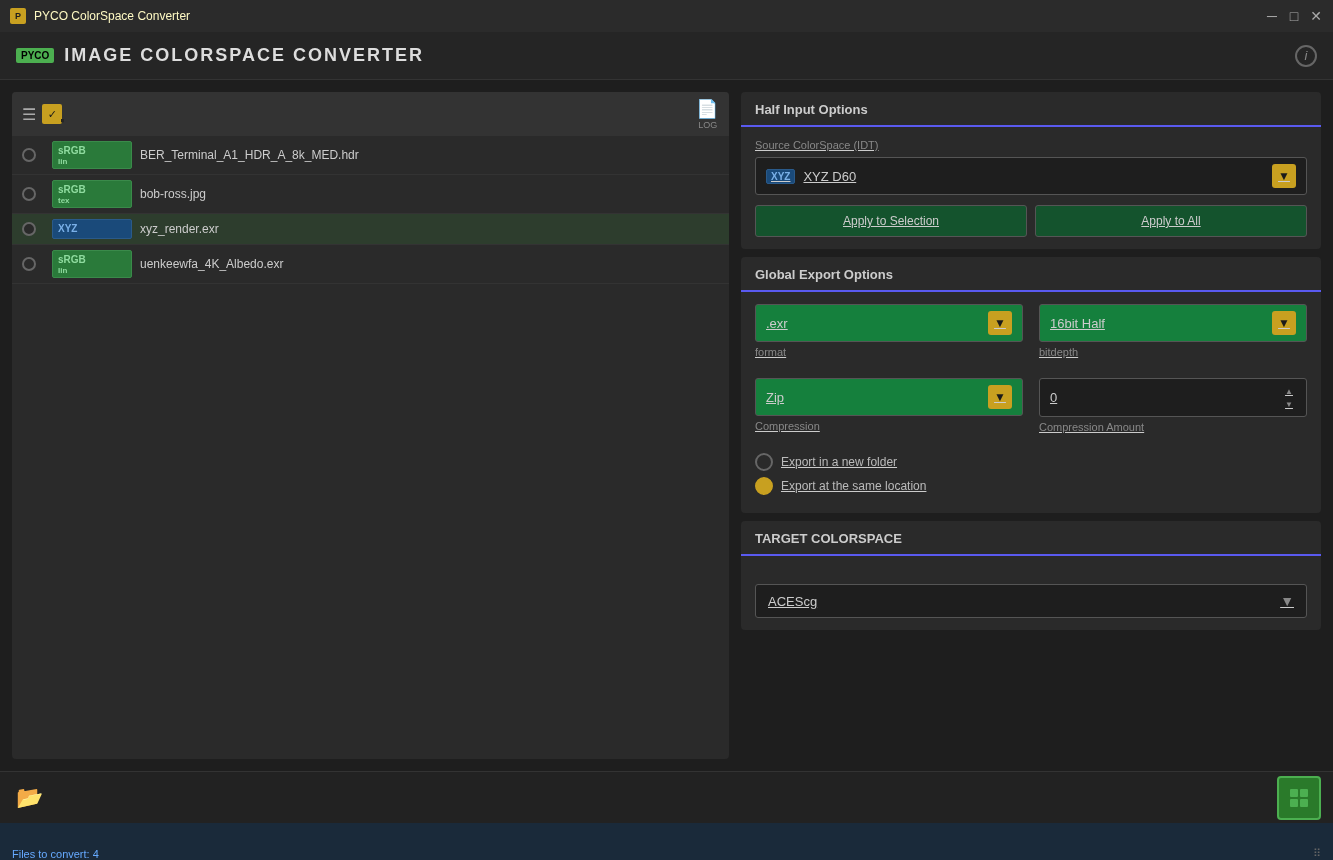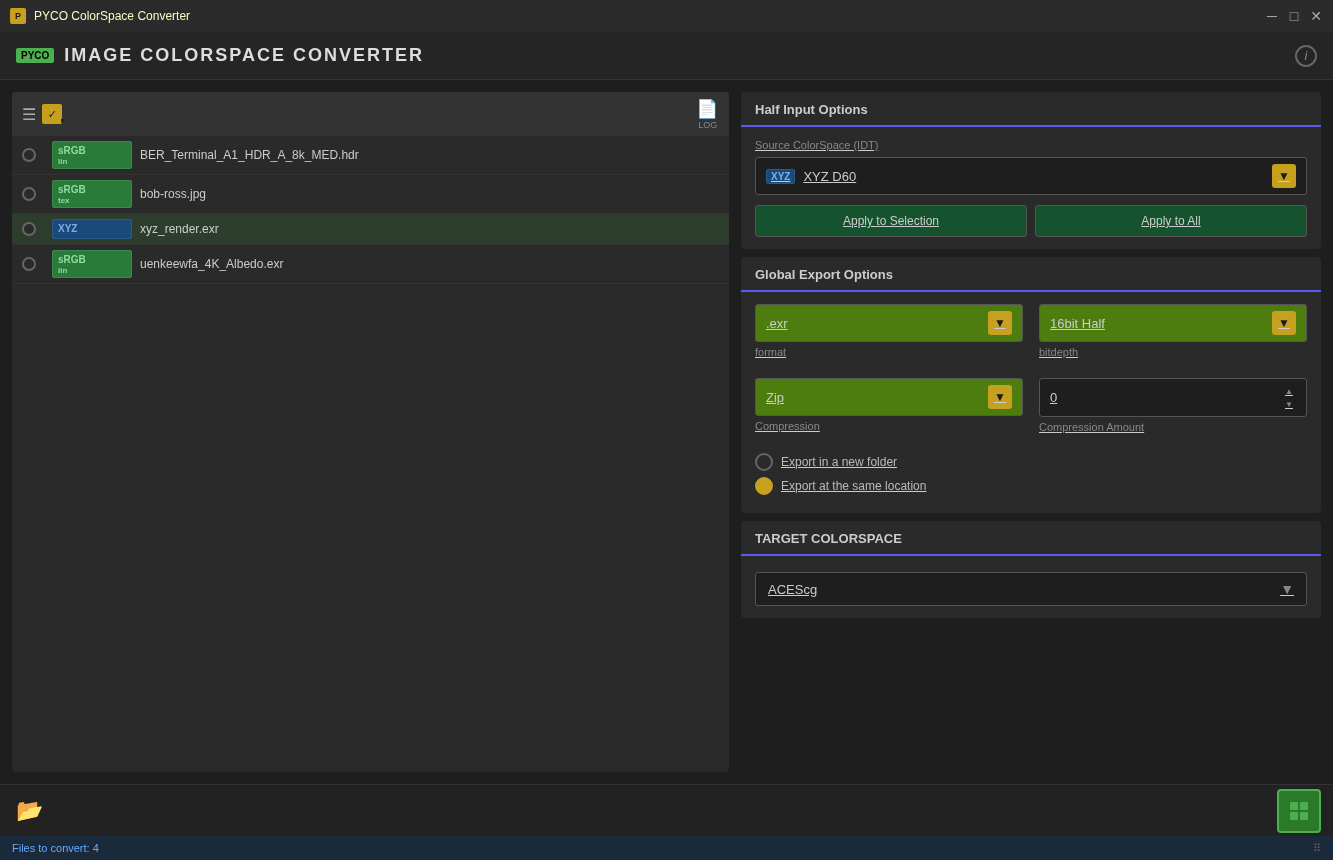--- a/index.html
+++ b/index.html
@@ -321,21 +321,21 @@
       margin-bottom: 14px;
     }
     .export-field {
       display: flex;
       flex-direction: column;
       gap: 4px;
     }
     .select-row {
       display: flex;
       align-items: center;
-      background: #4d7c0f;
+      background: #15803d;
       border: 1px solid #555;
       border-radius: 3px;
       padding: 6px 10px;
       gap: 4px;
     }
     .select-value {
       flex: 1;
       color: #ccc;
       font-size: 13px;
     }
@@ -404,21 +404,21 @@
     }
 
     
     .target-select {
       display: flex;
       align-items: center;
       background: #1e1e1e;
       border: 1px solid #555;
       border-radius: 3px;
       padding: 8px 12px;
-      margin-top: 4px;
+      margin-top: 16px;
     }
     .target-value {
       flex: 1;
       color: #ccc;
       font-size: 13px;
     }
     .target-arrow {
       color: #888;
       cursor: pointer;
       font-size: 14px;
@@ -455,23 +455,23 @@
       border-radius: 4px;
       display: flex;
       align-items: center;
       justify-content: center;
       cursor: pointer;
       font-size: 18px;
       color: #4caf50;
     }
     .status-bar {
       background: #1a2a3a;
-      height: 24px;
-      display: flex;
-      align-items: center;
+      height: 37px;
+      display: flex;
+      align-items: flex-end;
       padding: 0 12px;
       flex-shrink: 0;
     }
     .status-text {
       font-size: 11px;
       color: #6af;
     }
     .status-right {
       margin-left: auto;
       color: #666;

